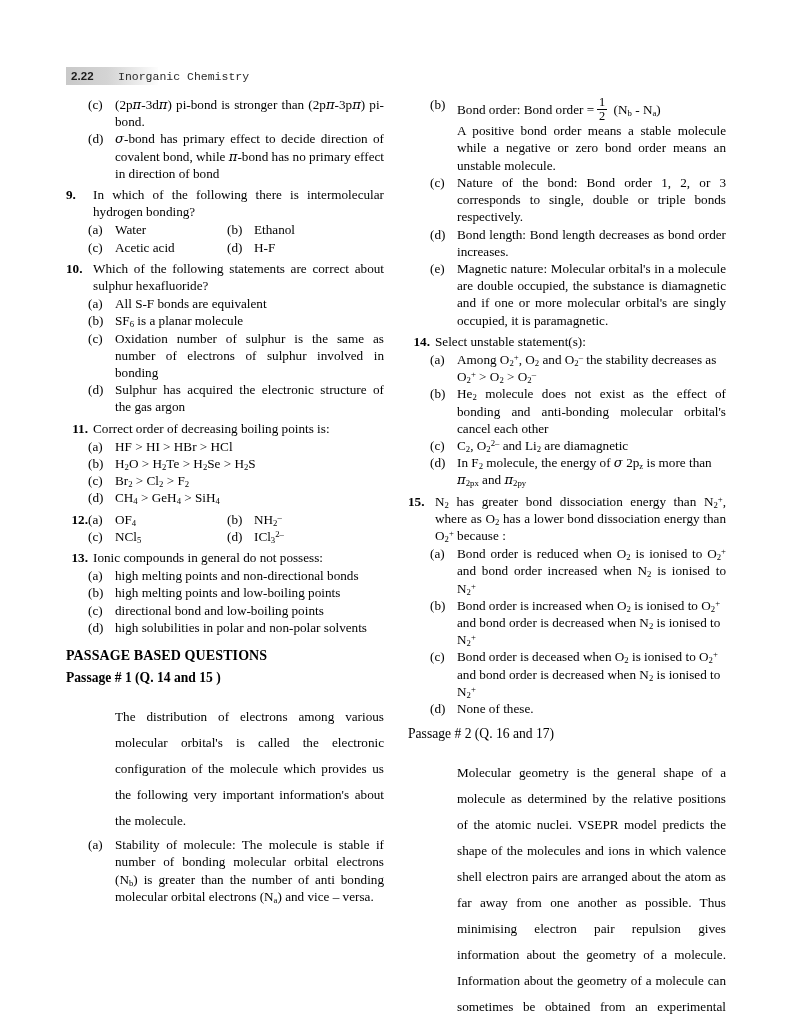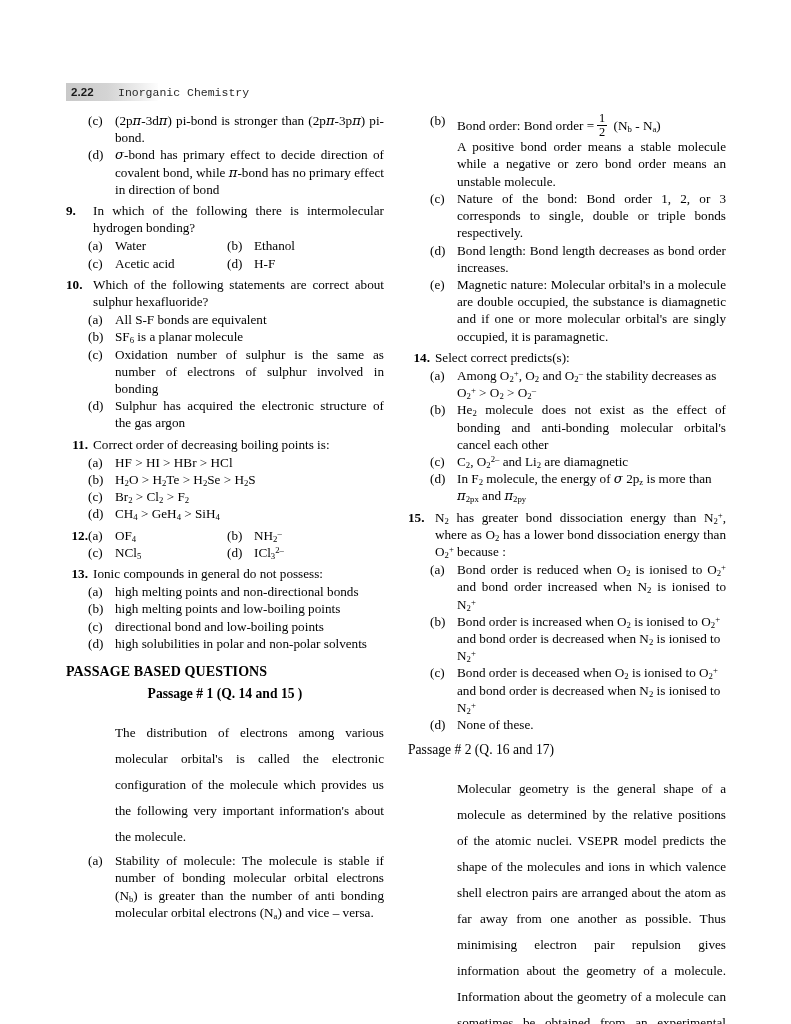--- a/index.html
+++ b/index.html
@@ -11,21 +11,21 @@
     width: 791px;
     height: 1024px;
     font-family: "Liberation Serif", "DejaVu Serif", serif;
     color: #000000;
     position: relative;
     overflow: hidden;
   }
 
   .page {
     position: absolute;
-    left: 0; top: 16px;
+    left: 0; top: 0;
     width: 791px;
     height: 832px;
     background: #fff;
   }
 
   
   .runhead {
     position: absolute;
     left: 66px;
     top: 66px;
@@ -140,21 +140,20 @@
     font-weight: bold;
     font-size: 14px;
     margin-top: 12px;
     margin-bottom: 6px;
     letter-spacing: .1px;
   }
   .pass-head {
     font-weight: bold;
     font-size: 13.6px;
     margin-bottom: 3px;
-    text-align: center;
   }
   .pass-head-r {
     font-weight: normal;
     font-size: 13.6px;
     margin-top: 0px;
     margin-bottom: 3px;
   }
 
   b.term { font-weight: normal; }
 
@@ -340,21 +339,21 @@
         <span><b class="term">Bond length:</b> <span>Bond length decreases as bond order increases.</span></span>
       </div>
 
       <div class="qitem opt just">
         <span class="lbl">(e)</span>
         <span><b class="term">Magnetic nature:</b> <span>Molecular orbital's in a molecule are double occupied, the substance is diamagnetic and if one or more molecular orbital's are singly occupied, it is paramagnetic.</span></span>
       </div>
 
       <div class="qitem q nojust">
         <span class="lbl">14.</span>
-        <span>Select correct predicts(s):</span>
+        <span>Select unstable statement(s):</span>
       </div>
       <div class="qitem opt nojust">
         <span class="lbl">(a)</span>
         <span>Among O<sub>2</sub><sup>+</sup>, O<sub>2</sub> and O<sub>2</sub><sup>–</sup> the stability decreases as O<sub>2</sub><sup>+</sup> &gt; O<sub>2</sub> &gt; O<sub>2</sub><sup>–</sup></span>
       </div>
       <div class="qitem opt just">
         <span class="lbl">(b)</span>
         <span>He<sub>2</sub> molecule does not exist as the effect of bonding and anti-bonding molecular orbital's cancel each other</span>
       </div>
       <div class="qitem opt nojust">

